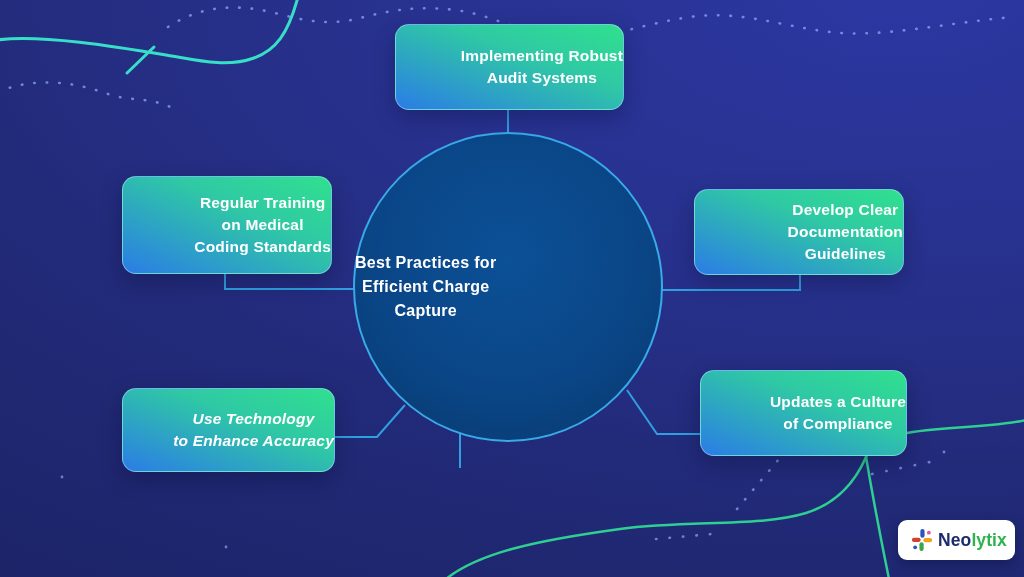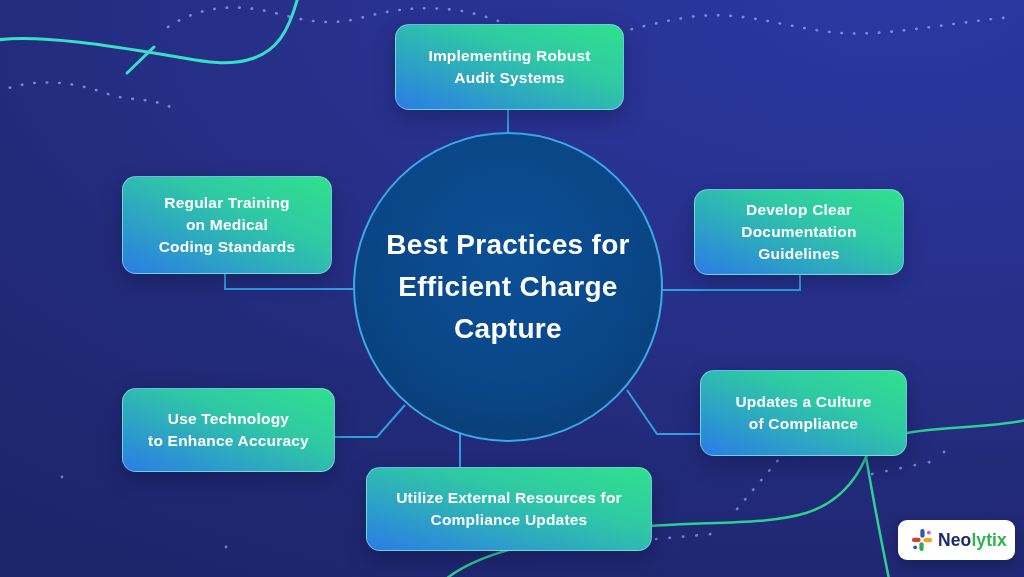--- a/index.html
+++ b/index.html
@@ -4,41 +4,41 @@
 <style>
   html,body { margin:0; padding:0; background:#10163f; }
   .stage {
     position:relative; width:1024px; height:577px; overflow:hidden;
     font-family:"Liberation Sans", sans-serif;
     background: radial-gradient(150% 130% at 88% 0%, #2c37a2 0%, #27318c 38%, #222b7a 62%, #1c2366 100%);
   }
   svg.decor { position:absolute; left:0; top:0; z-index:1; }
   .node {
     position:absolute; z-index:3;
-    display:flex; align-items:center; justify-content:center;
+    display:flex; align-items:center; justify-content:flex-end;
     text-align:center; color:#fff; font-weight:700; font-size:15.5px;
     line-height:1.4; letter-spacing:.2px; white-space:pre-line;
     border-radius:14px;
     background: linear-gradient(to top right, #2b7ce6 0%, #2fc9a4 62%, #30e08e 100%);
     border:1px solid rgba(175,230,255,.5);
     box-shadow:0 8px 22px rgba(3,8,40,.28);
   }
   .node-top         { left:395px; top:24px;  width:227px; height:84px; }
   .node-left-upper  { left:122px; top:176px; width:208px; height:96px; }
   .node-right-upper { left:694px; top:189px; width:208px; height:84px; }
-  .node-left-lower  { left:122px; top:388px; width:211px; height:82px; }
+  .node-left-lower  { left:122px; top:388px; width:211px; height:82px;font-style:italic; }
   .node-right-lower { left:700px; top:370px; width:205px; height:84px; }
   .node-bottom      { left:366px; top:467px; width:284px; height:82px; }
   .center-circle {
     position:absolute; z-index:2; left:353px; top:132px; width:310px; height:310px;
     border-radius:50%;
     background: radial-gradient(circle at 50% 40%, #0c5096 0%, #0a4687 55%, #093d75 84%, #083766 100%);
     border:2.5px solid #39a9e8;
-    display:flex; align-items:center; justify-content:center;
-    text-align:center; color:#fff; font-size:28px; font-weight:600;
+    display:flex; align-items:center; justify-content:flex-start;
+    text-align:center; color:#fff; font-size:16px; font-weight:600;
     line-height:1.5; letter-spacing:.3px; white-space:pre-line;
     box-sizing:border-box;
   }
   .logo {
     position:absolute; z-index:4; left:898px; top:520px; width:117px; height:40px;
     background:#ffffff; border-radius:9px;
     display:flex; align-items:center; gap:5px; padding:0 13px; box-sizing:border-box;
     box-shadow:0 4px 12px rgba(3,8,40,.3);
   }
   .logo-text { font-size:17.5px; font-weight:800; letter-spacing:.1px; }
@@ -96,24 +96,20 @@
 Coding Standards</span>
   </div>
   <div class="node node-left-lower">
     <span>Use Technology
 to Enhance Accuracy</span>
   </div>
   <div class="node node-right-lower">
     <span>Updates a Culture
 of Compliance</span>
   </div>
-  <div class="node node-bottom">
-    <span>Utilize External Resources for
-Compliance Updates</span>
-  </div>
 
   <div class="logo">
     <span style="display:inline-flex;">
       <svg width="22" height="24" viewBox="0 0 24 26">
         <rect x="10.2" y="1" width="4.6" height="9.5" rx="2.2" fill="#2b54c0"></rect>
         <rect x="13.5" y="10.8" width="9.5" height="4.6" rx="2.2" fill="#eda31c"></rect>
         <rect x="9.2" y="15.5" width="4.6" height="9.5" rx="2.2" fill="#3aa64c"></rect>
         <rect x="1" y="10.6" width="9.5" height="4.6" rx="2.2" fill="#cf4233"></rect>
         <circle cx="19.5" cy="5" r="2.1" fill="#df5ba4"></circle>
         <circle cx="4.5" cy="21" r="2.1" fill="#2b54c0"></circle>

